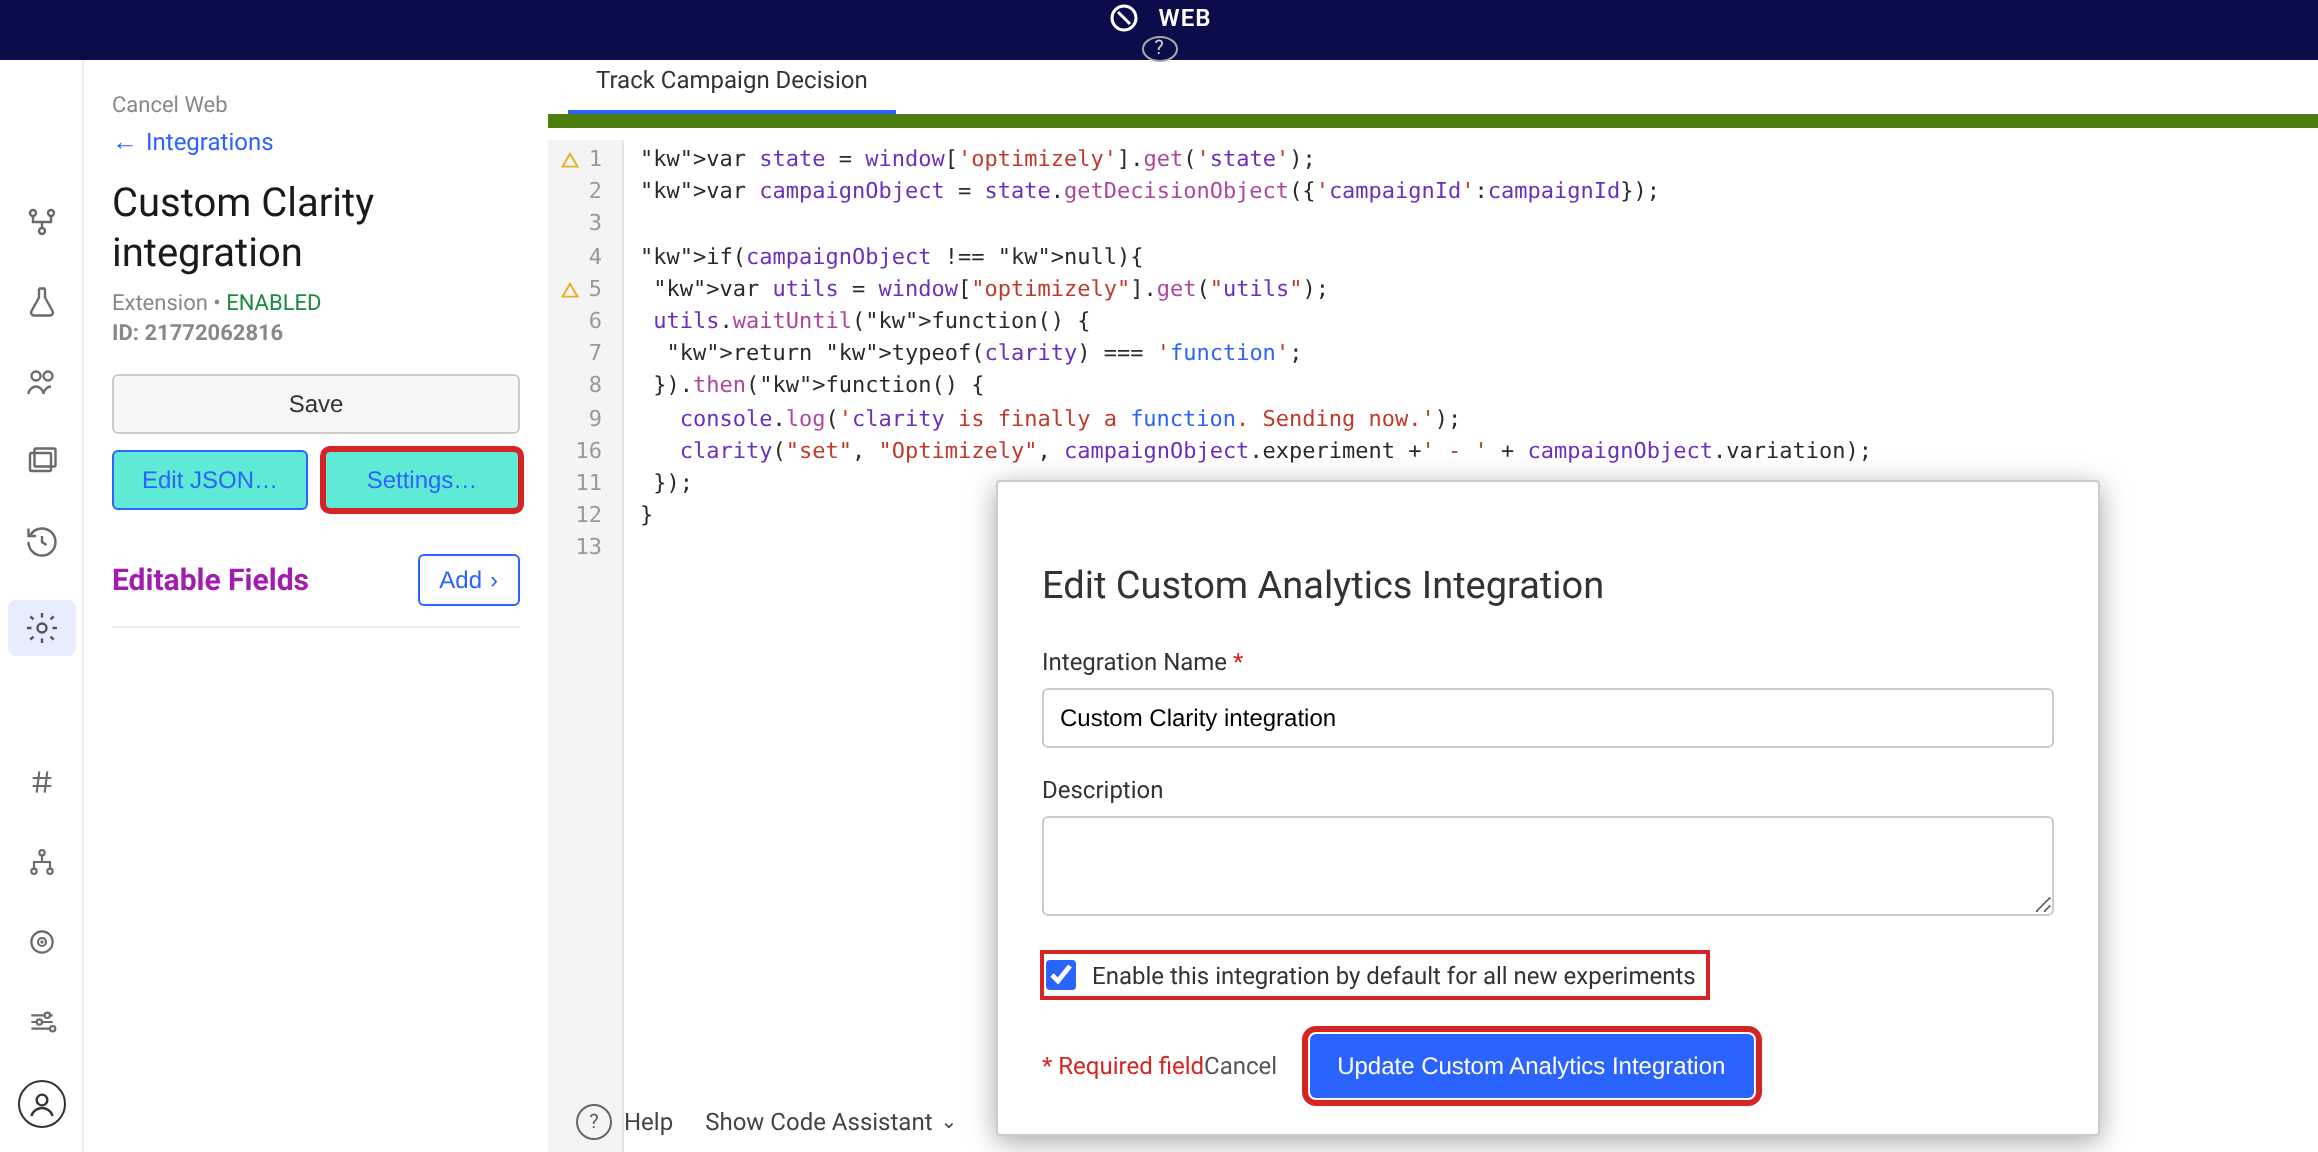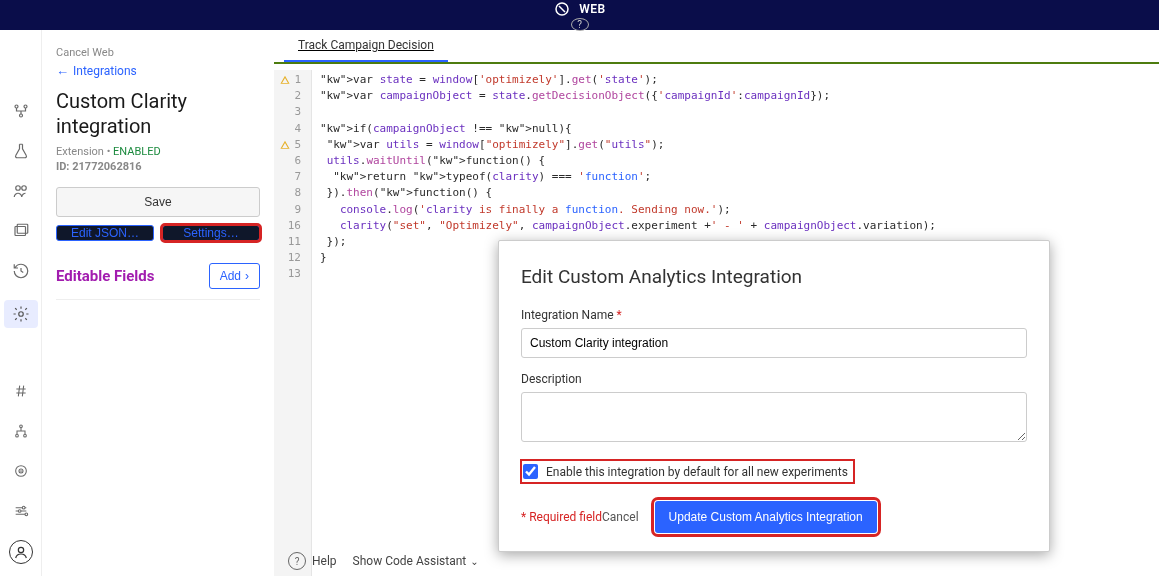--- a/index.html
+++ b/index.html
@@ -19,41 +19,41 @@
     .side-panel { width: 232px; padding: 16px 14px 0 14px; }
     .breadcrumb-top { font-size: 11px; color: #888; }
     .back-link { color: #2b63ff; font-size: 12px; display: inline-flex; align-items: center; gap: 4px; margin-top: 4px; cursor: pointer; }
     .back-arrow { font-size: 13px; }
     .page-title { font-size: 20px; font-weight: 400; color: #1a1a1a; margin-top: 10px; line-height: 1.25; }
     .ext-status { font-size: 11px; color: #888; margin-top: 6px; }
     .enabled { color: #1c8a3e; }
     .ext-id { font-size: 11px; color: #888; margin-top: 2px; font-weight: bold; }
     .btn-save { width: 100%; height: 30px; border: 1px solid #ccc; border-radius: 3px; background: #f6f6f6; font-size: 12px; color: #333; margin-top: 14px; cursor: pointer; }
     .btn-row { display: flex; gap: 8px; margin-top: 8px; }
-    .btn-secondary { flex: 1; height: 16px; border: 1px solid #2b63ff; border-radius: 3px; background: #0f172a; color: #2b63ff; font-size: 12px; cursor: pointer; }
+    .btn-secondary { flex: 1; height: 30px; border: 1px solid #2b63ff; border-radius: 3px; background: #5eead4; color: #2b63ff; font-size: 12px; cursor: pointer; }
     .highlight-red { outline: 3px solid #d62424; outline-offset: -1px; }
     .editable-row { display: flex; justify-content: space-between; align-items: center; margin-top: 22px; padding-bottom: 10px; border-bottom: 1px solid #eee; }
     .editable-label { font-size: 15px; font-weight: 700; color: #a21caf; }
     .btn-add { padding: 5px 10px; border: 1px solid #2b63ff; border-radius: 3px; background: #fff; color: #2b63ff; font-size: 12px; cursor: pointer; display: flex; align-items: center; gap: 4px; }
     .editor-area { flex: 1; position: relative; display: flex; flex-direction: column; }
-    .tab-bar { height: 34px; border-bottom: 2px solid #4d7c0f; display: flex; align-items: flex-end; padding-left: 10px; text-decoration: underline; }
+    .tab-bar { height: 34px; border-bottom: 7px solid #4d7c0f; display: flex; align-items: flex-end; padding-left: 10px; }
     .tab { padding: 8px 14px; font-size: 12px; color: #333; border-bottom: 2px solid #2b63ff; cursor: pointer; }
     .code-container { flex: 1; display: flex; padding-top: 6px; }
     .gutter { width: 38px; display: flex; flex-direction: column; align-items: flex-end; padding-right: 6px; background: #f4f4f4; border-right: 1px solid #e5e5e5; font-family: "Menlo","Consolas",monospace; font-size: 11px; color: #999; padding-top: 2px; position: relative; }
     .gutter-line { height: 16.2px; line-height: 16.2px; width: 100%; display: flex; justify-content: flex-end; align-items: center; gap: 4px; padding-right: 4px; }
     .warn-icon { width: 10px; height: 10px; color: #d9a400; }
     .code { font-family: "Menlo","Consolas",monospace; font-size: 11px; line-height: 16.2px; padding-left: 8px; padding-top: 2px; white-space: pre; color: #2a2a2a; flex: 1; }
     .kw { color: #2b63ff; }
     .fn { color: #6a2fbf; }
     .str { color: #c1392b; }
     .fnname { color: #b0459e; }
     .footer-bar { position: absolute; bottom: 0; left: 0; height: 30px; display: flex; align-items: center; gap: 16px; padding-left: 14px; font-size: 12px; color: #444; }
     .footer-help { display: flex; align-items: center; gap: 6px; cursor: pointer; }
     .footer-assist { display: flex; align-items: center; gap: 4px; cursor: pointer; }
-    .modal { position: absolute; top: 240px; left: 498px; width: 552px; background: #fff; border: 1px solid #ccc; box-shadow: 0 3px 14px rgba(0,0,0,0.35); padding: 24px 22px 18px 22px; border-radius: 2px; }
+    .modal { position: absolute; top: 240px; left: 498px; width: 552px; background: #fff; border: 1px solid #ccc; box-shadow: 0 3px 14px rgba(0,0,0,0.35); padding: 40px 22px 18px 22px; border-radius: 2px; }
     .modal-title { font-size: 19px; color: #333; margin-bottom: 20px; font-weight: 400; }
     .form-label { font-size: 12px; color: #333; margin-bottom: 6px; display: block; }
     .req { color: #d62424; }
     .text-input { width: 100%; height: 30px; border: 1px solid #ccc; border-radius: 3px; padding: 0 8px; font-size: 12px; margin-bottom: 14px; }
     .textarea { width: 100%; height: 50px; border: 1px solid #ccc; border-radius: 3px; padding: 6px 8px; font-size: 12px; resize: vertical; margin-bottom: 14px; }
     .checkbox-row { display: inline-flex; align-items: center; gap: 8px; padding: 4px 6px 4px 2px; margin-bottom: 18px; }
     .checkbox-row.highlight-red { outline: 2px solid #d62424; }
     .checkbox { width: 15px; height: 15px; accent-color: #2b63ff; }
     .checkbox-label { font-size: 12px; color: #333; }
     .modal-footer { display: flex; justify-content: flex-start; align-items: center; }

